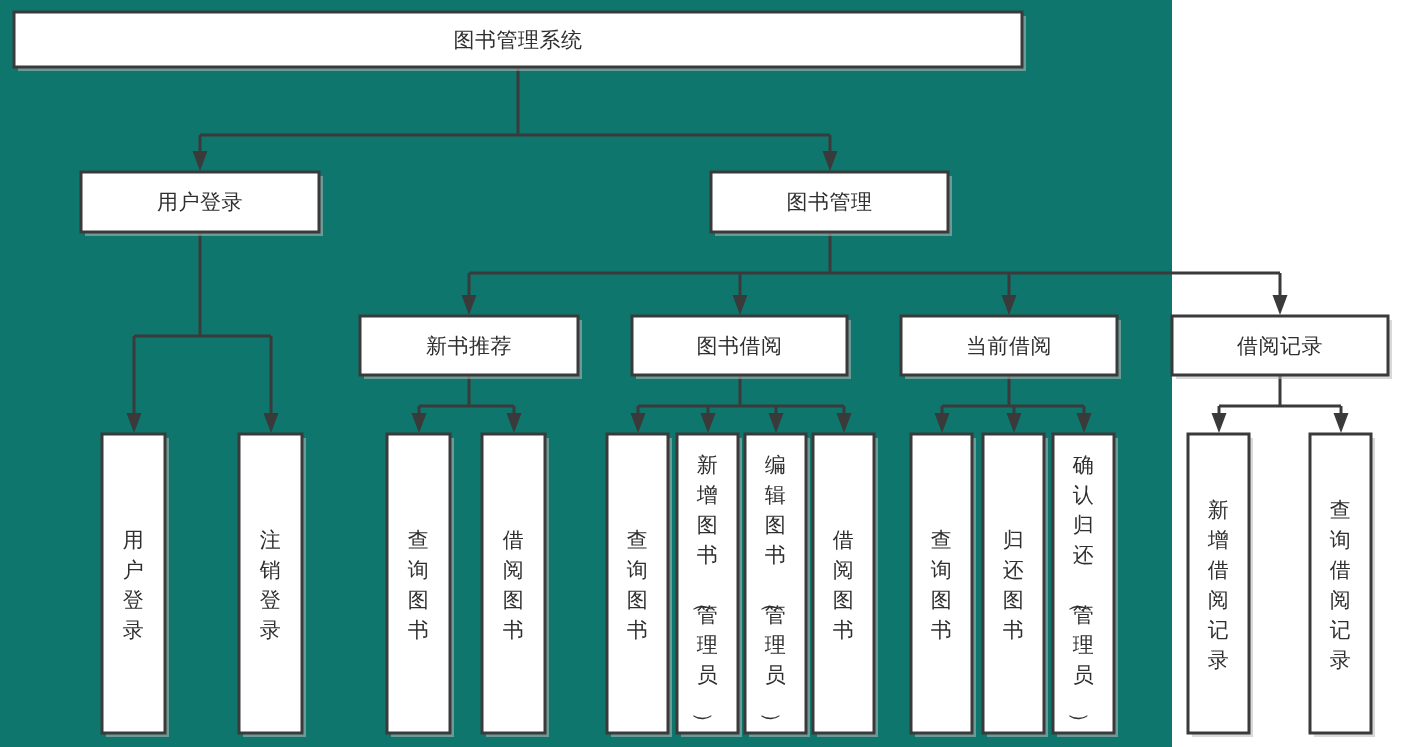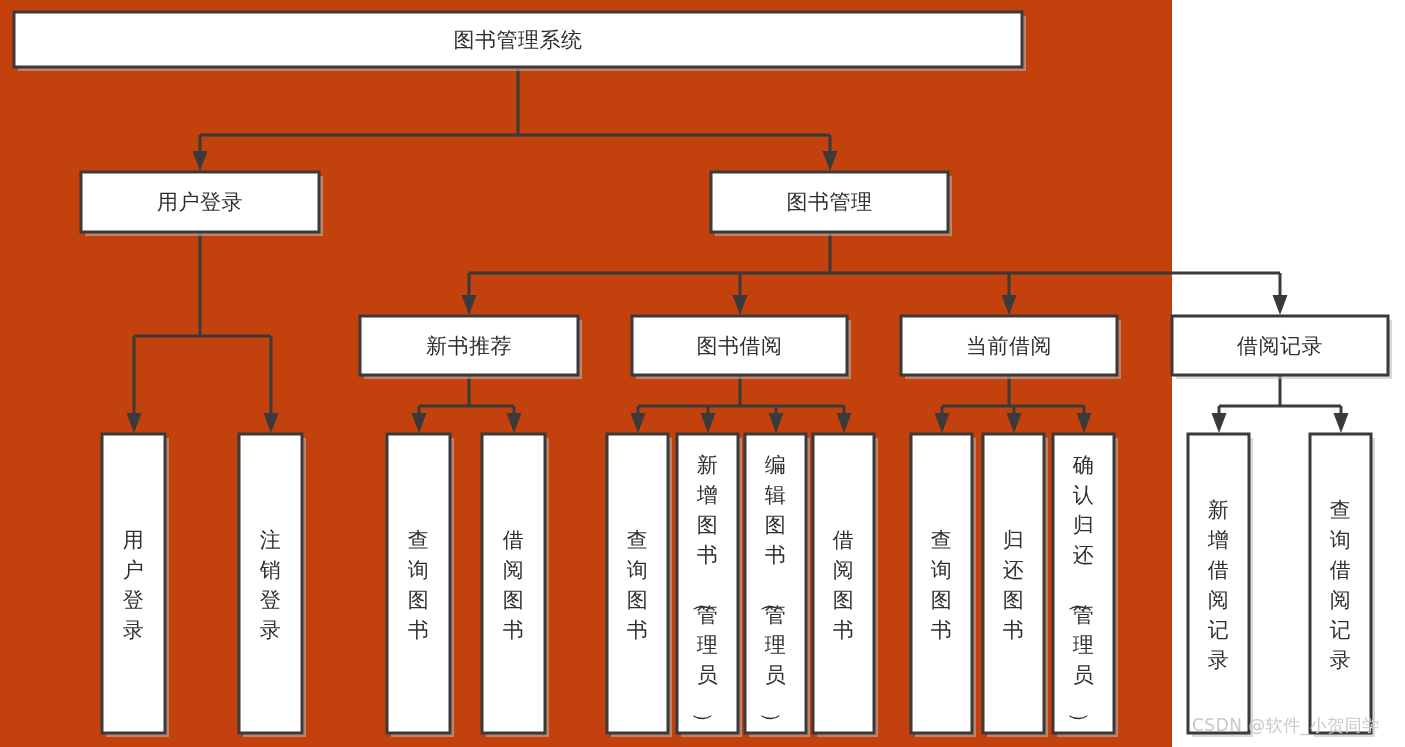--- a/index.html
+++ b/index.html
@@ -11,21 +11,21 @@
   body {
     width: 1405px;
     height: 747px;
     overflow: hidden;
     font-family: "DejaVu Sans", "Liberation Sans", sans-serif;
   }
   #diagram-root {
     position: relative;
     width: 1172px;
     height: 747px;
-    background: #c2410c;
+    background: #0f766e;
   }
   svg.diagram-svg {
     position: absolute;
     left: 0;
     top: 0;
     width: 1405px;
     height: 747px;
     display: block;
   }
   .node-box {
@@ -244,15 +244,14 @@
           <text class="node-label-v" x="1218.5" y="516.9"><tspan x="1218.5" dy="0">新</tspan><tspan x="1218.5" dy="30">增</tspan><tspan x="1218.5" dy="30">借</tspan><tspan x="1218.5" dy="30">阅</tspan><tspan x="1218.5" dy="30">记</tspan><tspan x="1218.5" dy="30">录</tspan></text>
         </g>
         <g>
           <rect class="node-box-shadow" x="1314" y="438" width="61" height="299"></rect>
           <rect class="node-box" x="1310" y="434" width="61" height="299"></rect>
           <text class="node-label-v" x="1340.5" y="516.9"><tspan x="1340.5" dy="0">查</tspan><tspan x="1340.5" dy="30">询</tspan><tspan x="1340.5" dy="30">借</tspan><tspan x="1340.5" dy="30">阅</tspan><tspan x="1340.5" dy="30">记</tspan><tspan x="1340.5" dy="30">录</tspan></text>
         </g>
       </g>
   </svg>
 
-  <div class="watermark-text" style="left: 1192px; top: 714px;">CSDN @软件_小贺同学</div>
 
 </div>
 
 </body></html>

